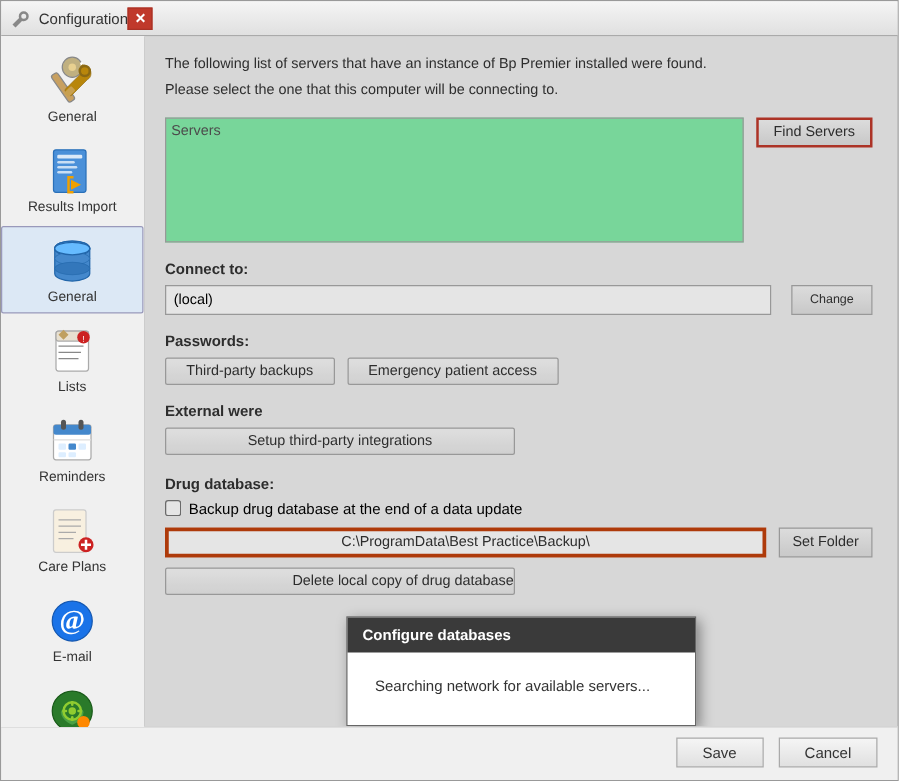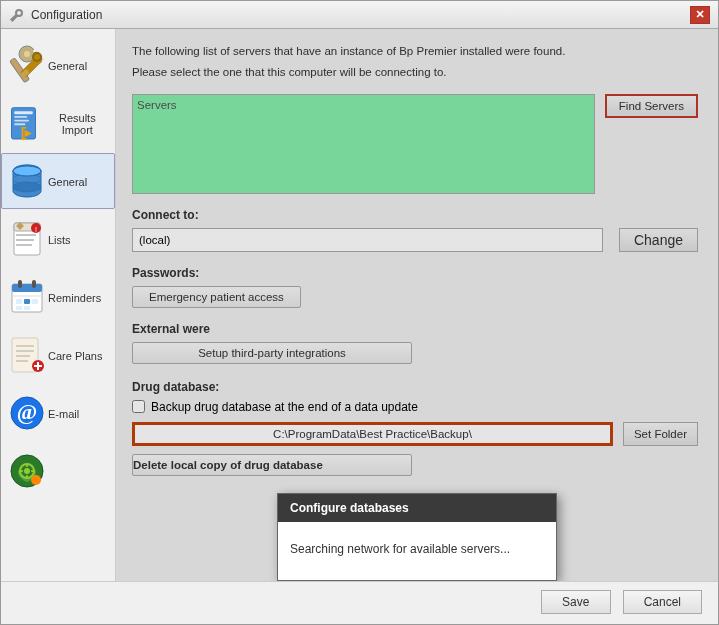--- a/index.html
+++ b/index.html
@@ -22,24 +22,23 @@
       display: flex;
       flex-direction: column;
       box-shadow: 2px 2px 8px rgba(0,0,0,0.3);
     }
     .title-bar {
       background: linear-gradient(to bottom, #f5f5f5, #e0e0e0);
       border-bottom: 1px solid #aaa;
       padding: 4px 8px;
       display: flex;
       align-items: center;
-      justify-content: space-between;
+      justify-content: flex-start;
       height: 28px;
       flex-shrink: 0;
-      gap: 37px;
     }
     .title-bar-left {
       display: flex;
       align-items: center;
       gap: 6px;
     }
     .title-icon {
       width: 16px;
       height: 16px;
     }
@@ -73,21 +72,21 @@
       display: flex;
       flex-direction: column;
       align-items: center;
       padding-top: 8px;
       gap: 2px;
       overflow-y: auto;
     }
     .sidebar-item {
       width: 100%;
       display: flex;
-      flex-direction: row;
+      flex-direction: column;
       align-items: center;
       padding: 6px 4px;
       cursor: pointer;
       border: 1px solid transparent;
       border-radius: 2px;
     }
     .sidebar-item.active {
       background: #dce8f5;
       border-color: #99b;
     }
@@ -168,21 +167,21 @@
       background: white;
       padding: 3px 6px;
       font-size: 11.5px;
       height: 24px;
     }
     .change-btn {
       padding: 3px 14px;
       background: linear-gradient(to bottom, #f5f5f5, #e0e0e0);
       border: 1px solid #aaa;
       cursor: pointer;
-      font-size: 14px;
+      font-size: 10px;
       color: #333;
       height: 24px;
     }
     
     .passwords-row {
       display: flex;
       gap: 10px;
       margin-bottom: 14px;
     }
     .pw-btn {
@@ -253,22 +252,21 @@
     }
     .delete-btn {
       padding: 4px 0;
       background: linear-gradient(to bottom, #f8f8f8, #e8e8e8);
       border: 1px solid #aaa;
       cursor: pointer;
       font-size: 11.5px;
       color: #333;
       border-radius: 2px;
       width: 280px;
-      text-align: left;
-      font-weight: bold;
+      text-align: right;
     }
     
     .footer {
       display: flex;
       justify-content: flex-end;
       gap: 12px;
       padding: 8px 16px 10px;
       border-top: 1px solid #ccc;
       background: #f0f0f0;
     }
@@ -298,21 +296,21 @@
       min-width: 280px;
     }
     .modal-title-bar {
       background: #3a3a3a;
       color: white;
       padding: 7px 12px;
       font-size: 12px;
       font-weight: bold;
     }
     .modal-body {
-      padding: 20px 12px 24px;
+      padding: 20px 22px 24px;
       font-size: 12px;
       color: #333;
     }
   </style>
 </head>
 <body>
 
 <div class="window">
 
   <div class="title-bar">
@@ -476,20 +474,21 @@
         <div class="section-label">Connect to:</div>
         <div class="connect-row">
           <input class="connect-input" type="text" readonly="" value="(local)" style="">
           <button class="change-btn">Change</button>
         </div>
       </div>
 
       <div>
         <div class="section-label">Passwords:</div>
         <div class="passwords-row">
+          <button class="pw-btn">Third-party backups</button>
           <button class="pw-btn">Emergency patient access</button>
         </div>
       </div>
 
       <div class="external-row">
         <div class="section-label">External were</div>
         <button class="setup-btn">Setup third-party integrations</button>
       </div>
 
       <div class="drug-section">

